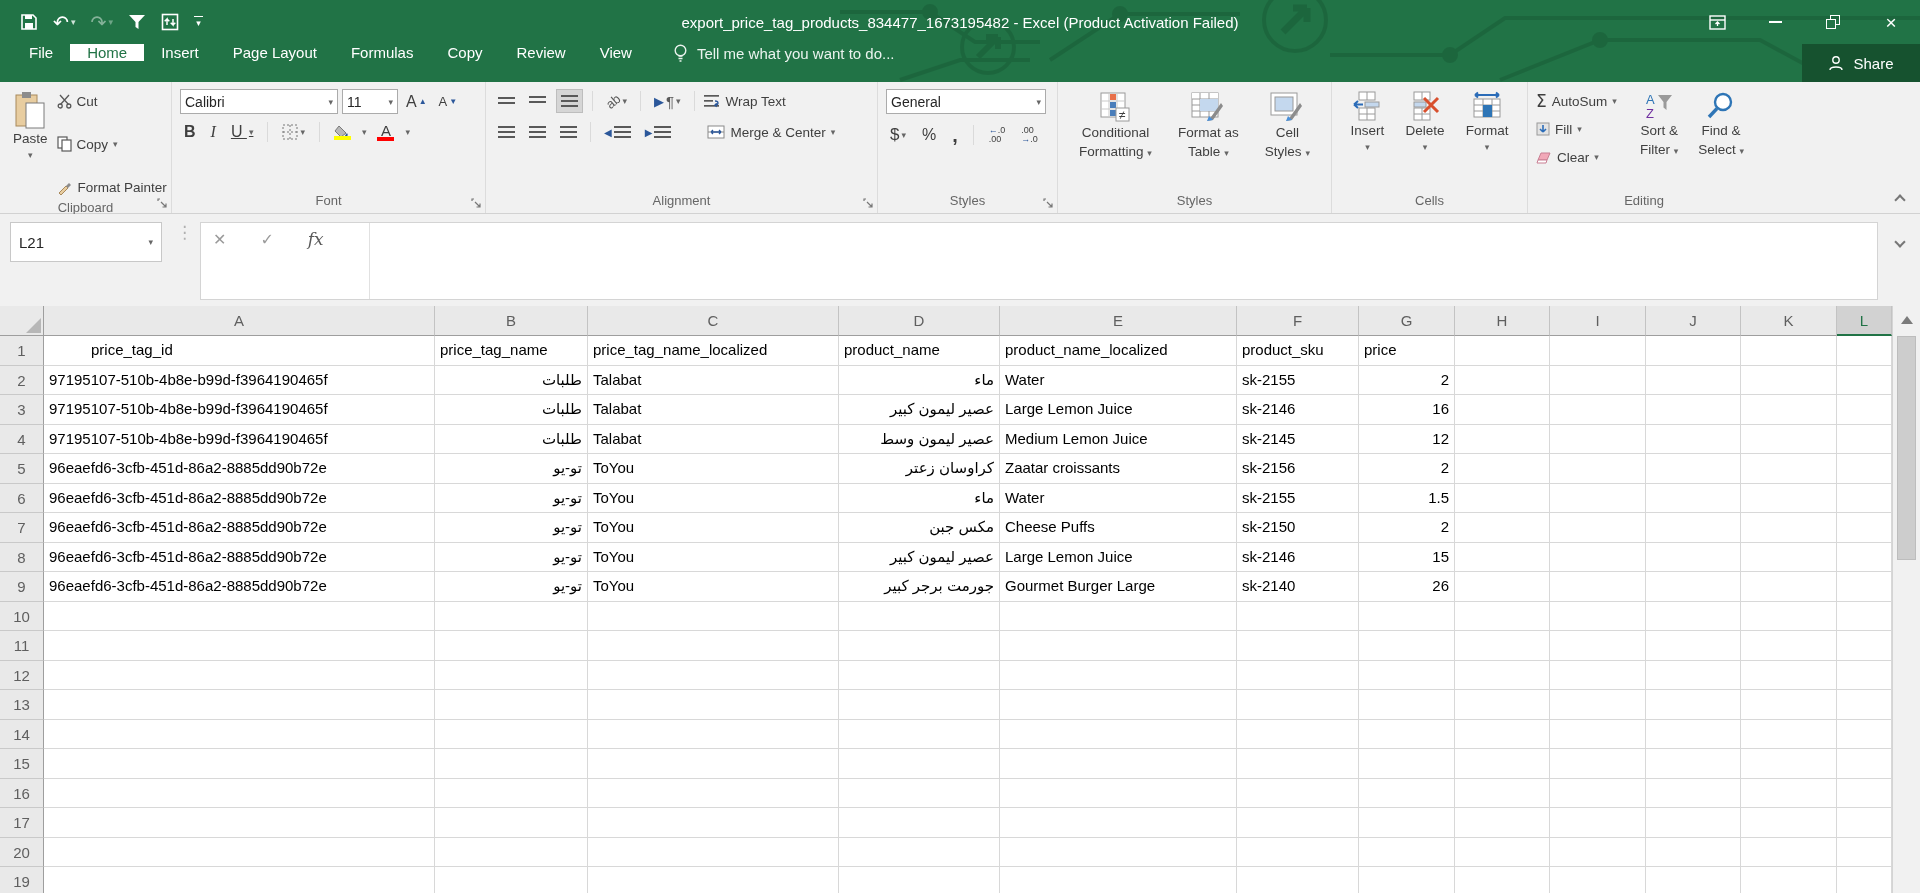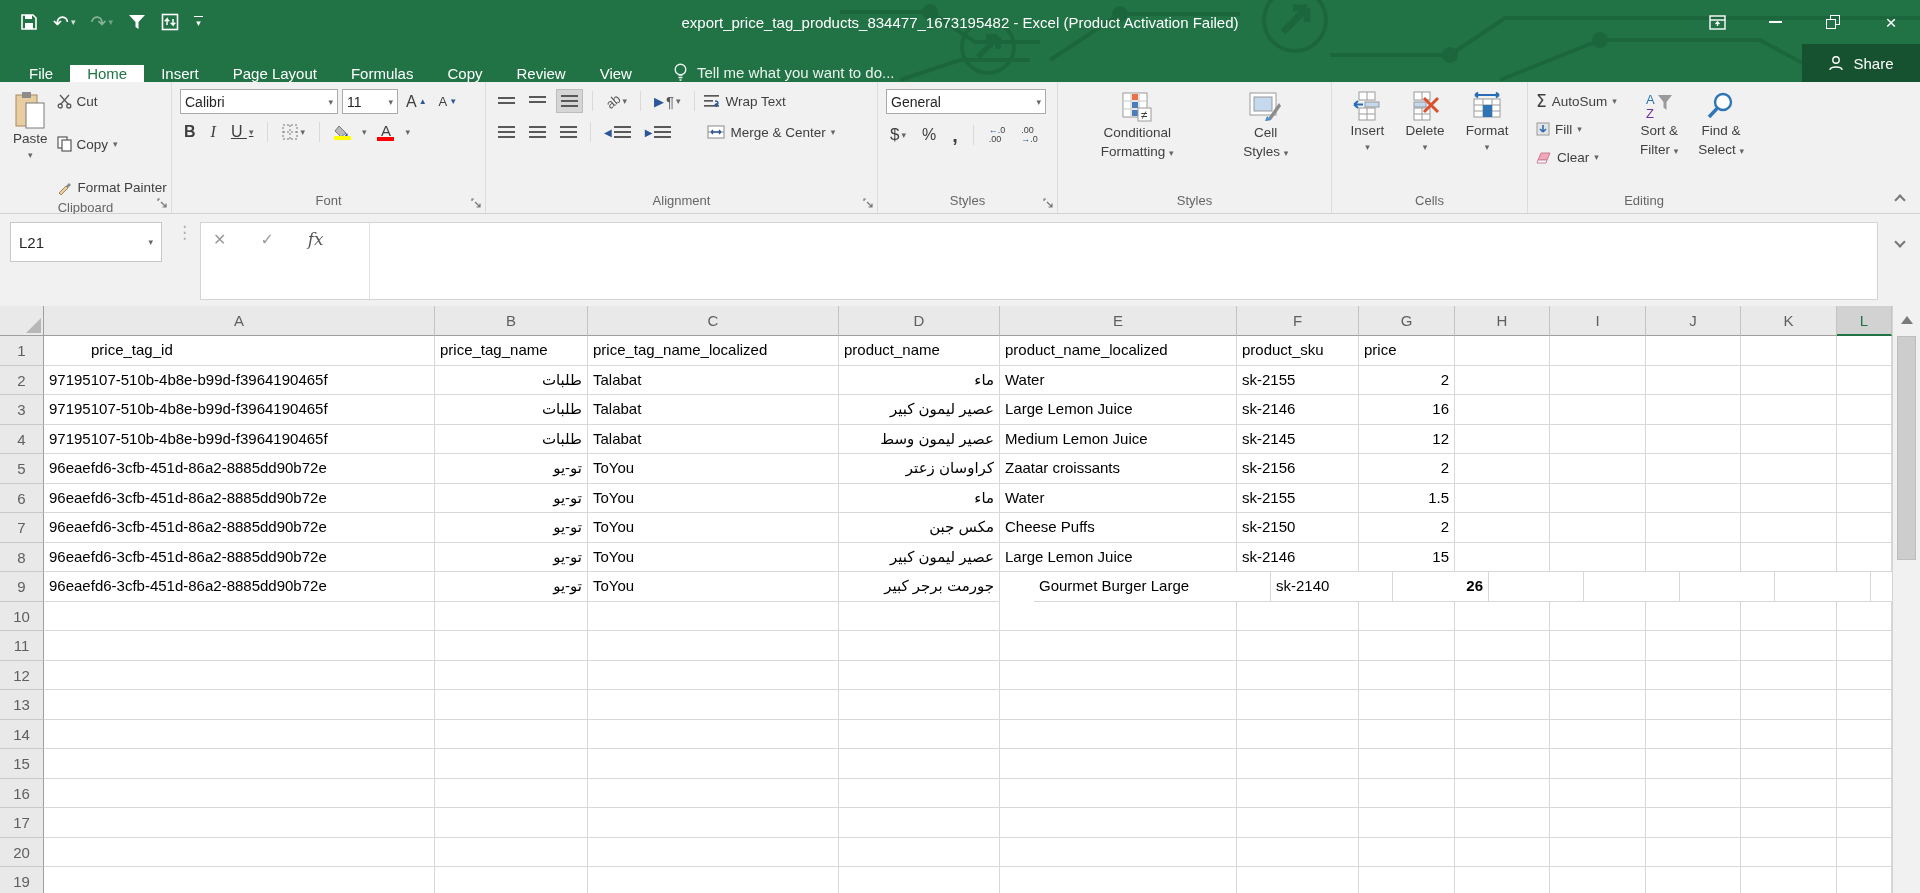--- a/index.html
+++ b/index.html
@@ -20,21 +20,21 @@
 .winctl{position:absolute;right:0;top:0;height:44px;display:flex;align-items:center;z-index:4}
 .wbtn{width:58px;height:44px;display:flex;align-items:center;justify-content:center;color:#fff}
 .min-bar{width:13px;height:2px;background:#fff}
 .restore-ic{position:relative;width:14px;height:14px}
 .restore-ic .b{position:absolute;width:10px;height:10px;border:1px solid #fff}
 .restore-ic .b1{right:0;top:0}
 .restore-ic .b2{left:0;bottom:0;background:#217346}
 .close-x{font-size:19px;line-height:1}
 
 
-.tabrow{position:absolute;top:44px;left:0;width:1920px;height:38px;display:flex;align-items:flex-end;color:#fff;z-index:3}
+.tabrow{position:absolute;top:44px;left:0;width:1920px;height:38px;display:flex;align-items:flex-start;color:#fff;z-index:3}
 .tabs{display:flex;align-items:stretch;padding-left:12px}
 .tab{padding:0 17px;display:flex;align-items:center;font-size:15px}
 .tab.active{background:#fff;color:#217346}
 .tellme{display:flex;align-items:center;gap:9px;margin-left:24px;font-size:15px;color:#eaf3ee}
 .share{position:absolute;right:0;top:0;height:38px;width:118px;background:#16522f;display:flex;align-items:center;justify-content:center;gap:9px;font-size:15px;color:#fff}
 
 
 .ribbon{position:absolute;top:82px;left:0;width:1920px;height:132px;background:#f1f1f1;border-bottom:1px solid #d2d2d2;display:flex;color:#3f3f3f}
 .group{display:flex;flex-direction:column;border-right:1px solid #dcdcdc;position:relative;flex:0 0 auto}
 .gbody{flex:1;display:flex;padding:7px 8px 0}
@@ -391,20 +391,32 @@
             <rect x="11" y="11" width="6" height="6" fill="#4a7ebb"></rect>
             <rect x="11" y="19" width="6" height="6" fill="#4a7ebb"></rect>
             <rect x="17" y="17" width="13" height="13" fill="#fff" stroke="#9a9a9a"></rect>
             <text x="20" y="28" font-size="12" fill="#3f3f3f">≠</text>
           </svg>
         <span>Conditional</span>
         <span><span>Formatting</span> <span class="dd">▾</span></span>
       </div>
       <div class="bigbtn">
         <svg width="34" height="32" viewBox="0 0 34 32">
+            <rect x="1" y="2" width="26" height="24" fill="#fff" stroke="#9a9a9a"></rect>
+            <rect x="1" y="2" width="26" height="6" fill="#fff"></rect>
+            <path d="M1 8 h26 M1 14 h26 M1 20 h26 M9 2 v24 M18 2 v24" stroke="#9a9a9a"></path>
+            <rect x="9" y="8" width="18" height="12" fill="#c4d8ee"></rect>
+            <path d="M30 12 L20 26 l-4 4 6 -1 10 -14 z" fill="#8c8c8c"></path>
+            <path d="M16 30 l6 -1 -4 -4 z" fill="#4a90d9"></path>
+          </svg>
+        <span>Format as</span>
+        <span><span>Table</span> <span class="dd">▾</span></span>
+      </div>
+      <div class="bigbtn">
+        <svg width="34" height="32" viewBox="0 0 34 32">
             <rect x="1" y="2" width="26" height="22" fill="#fff" stroke="#9a9a9a"></rect>
             <rect x="5" y="6" width="18" height="14" fill="#c4d8ee" stroke="#9a9a9a"></rect>
             <path d="M30 12 L20 26 l-4 4 6 -1 10 -14 z" fill="#8c8c8c"></path>
             <path d="M16 30 l6 -1 -4 -4 z" fill="#4a90d9"></path>
           </svg>
         <span>Cell</span>
         <span><span>Styles</span> <span class="dd">▾</span></span>
       </div>
     </div>
     <div class="glabel">Styles</div>
@@ -654,23 +666,23 @@
       <div class="cell" style="width: 95px;"></div>
       <div class="cell" style="width: 96px;"></div>
       <div class="cell" style="width: 55px;"></div>
     </div>
     <div class="grid-row">
       <div class="row-head">9</div>
       <div class="cell" style="width: 391px;">96eaefd6-3cfb-451d-86a2-8885dd90b72e</div>
       <div class="cell right" style="width: 153px;">تو-يو</div>
       <div class="cell" style="width: 251px;">ToYou</div>
       <div class="cell right" style="width: 161px;">جورمت برجر كبير</div>
-      <div class="cell" style="width: 237px; margin-left: 34px;">Gourmet Burger Large</div>
+      <div class="cell" style="width: 237px;">Gourmet Burger Large</div>
       <div class="cell" style="width: 122px;">sk-2140</div>
-      <div class="cell right" style="width: 96px; font-weight: bold;">26</div>
+      <div class="cell right" style="width: 96px;">26</div>
       <div class="cell" style="width: 95px;"></div>
       <div class="cell" style="width: 96px;"></div>
       <div class="cell" style="width: 95px;"></div>
       <div class="cell" style="width: 96px;"></div>
       <div class="cell" style="width: 55px;"></div>
     </div>
     <div class="grid-row">
       <div class="row-head">10</div>
       <div class="cell" style="width: 391px;"></div>
       <div class="cell right" style="width: 153px;"></div>

